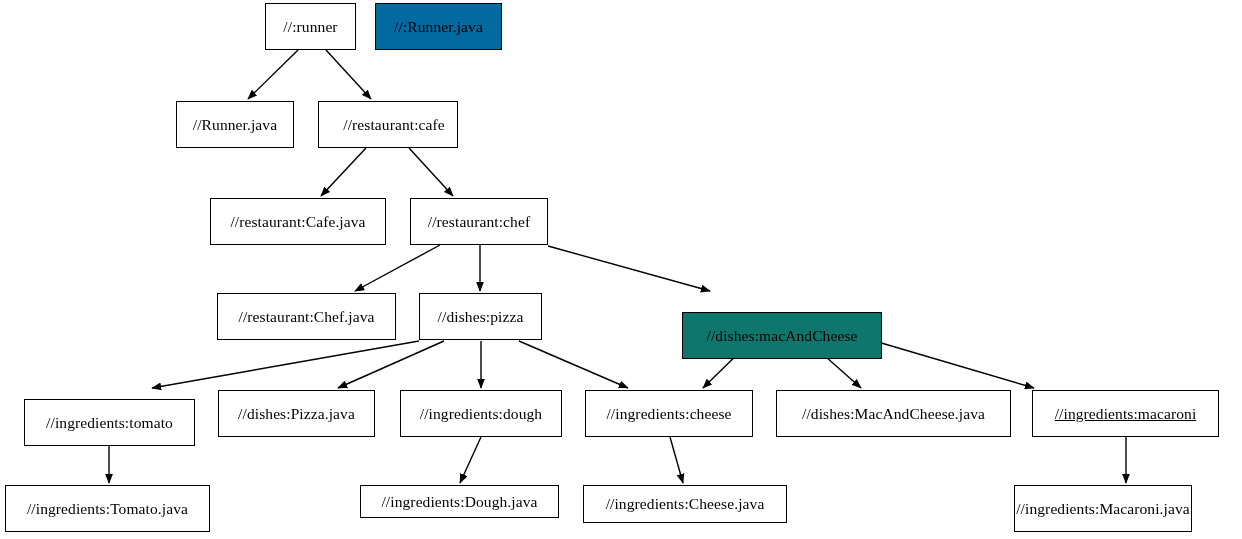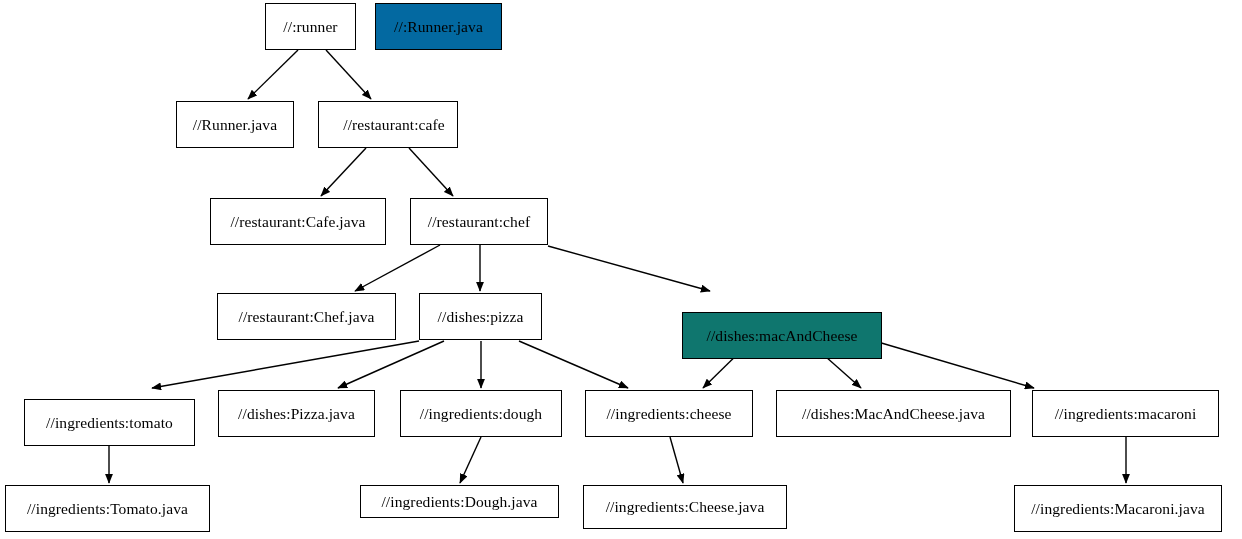--- a/index.html
+++ b/index.html
@@ -119,30 +119,30 @@
       </div>
       <div class="graph-node" style="left: 400px; top: 390px; width: 162px; height: 47px; background: rgb(255, 255, 255); border-color: rgb(0, 0, 0);">
         <span class="node-label" style="color: rgb(0, 0, 0);">//ingredients:dough</span>
       </div>
       <div class="graph-node" style="left: 585px; top: 390px; width: 168px; height: 47px; background: rgb(255, 255, 255); border-color: rgb(0, 0, 0);">
         <span class="node-label" style="color: rgb(0, 0, 0);">//ingredients:cheese</span>
       </div>
       <div class="graph-node" style="left: 776px; top: 390px; width: 235px; height: 47px; background: rgb(255, 255, 255); border-color: rgb(0, 0, 0);">
         <span class="node-label" style="color: rgb(0, 0, 0);">//dishes:MacAndCheese.java</span>
       </div>
-      <div class="graph-node" style="left: 1032px; top: 390px; width: 187px; height: 47px; background: rgb(255, 255, 255); border-color: rgb(0, 0, 0);">
+      <div class="graph-node" style="left: 1032px; top: 390px; width: 187px; height: 47px; background: rgb(255, 255, 255); border-color: rgb(0, 0, 0); text-decoration: underline;">
         <span class="node-label" style="color: rgb(0, 0, 0);">//ingredients:macaroni</span>
       </div>
       <div class="graph-node" style="left: 5px; top: 485px; width: 205px; height: 47px; background: rgb(255, 255, 255); border-color: rgb(0, 0, 0);">
         <span class="node-label" style="color: rgb(0, 0, 0);">//ingredients:Tomato.java</span>
       </div>
       <div class="graph-node" style="left: 360px; top: 485px; width: 199px; height: 33px; background: rgb(255, 255, 255); border-color: rgb(0, 0, 0);">
         <span class="node-label" style="color: rgb(0, 0, 0);">//ingredients:Dough.java</span>
       </div>
-      <div class="graph-node" style="left: 583px; top: 485px; width: 204px; height: 44px; background: rgb(255, 255, 255); border-color: rgb(0, 0, 0);">
+      <div class="graph-node" style="left: 583px; top: 485px; width: 204px; height: 38px; background: rgb(255, 255, 255); border-color: rgb(0, 0, 0);">
         <span class="node-label" style="color: rgb(0, 0, 0);">//ingredients:Cheese.java</span>
       </div>
-      <div class="graph-node" style="left: 1014px; top: 485px; width: 208px; height: 47px; background: rgb(255, 255, 255); border-color: rgb(0, 0, 0);">
+      <div class="graph-node" style="left: 1014px; top: 485px; width: 178px; height: 47px; background: rgb(255, 255, 255); border-color: rgb(0, 0, 0);">
         <span class="node-label" style="color: rgb(0, 0, 0);">//ingredients:Macaroni.java</span>
       </div>
     </div>
 
 </div>
 
 </body></html>

